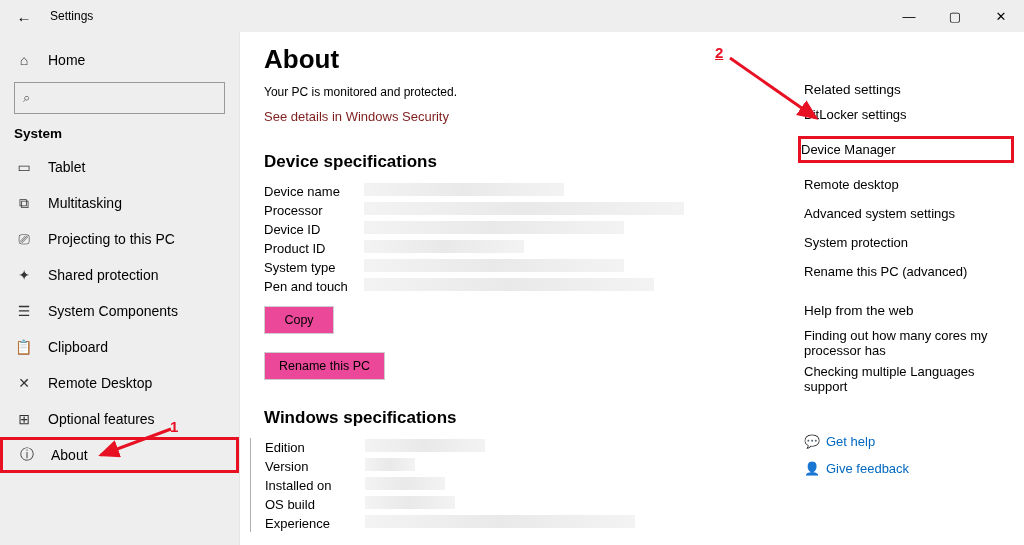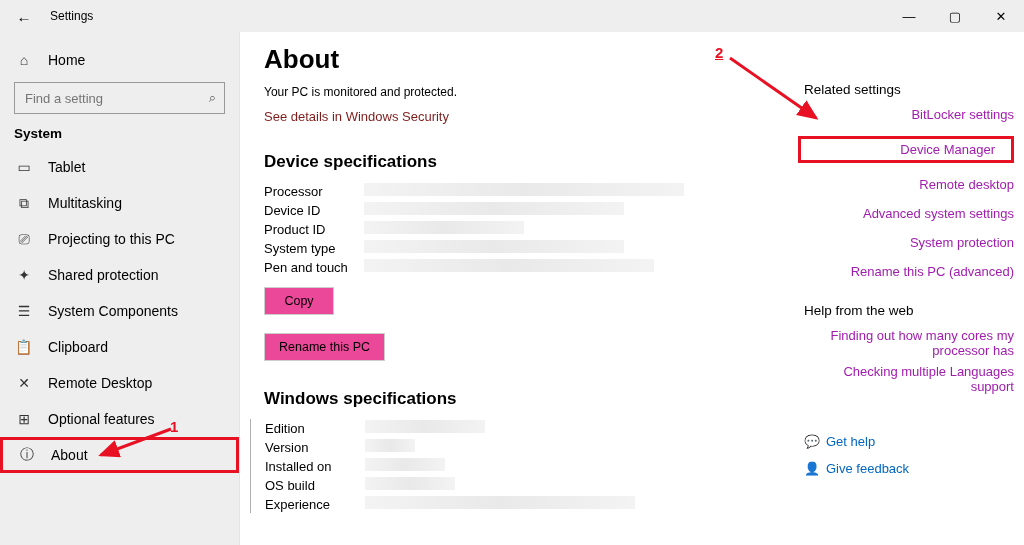--- a/index.html
+++ b/index.html
@@ -80,22 +80,22 @@
   .btn {
     display: inline-block; min-width: 70px; padding: 6px 14px;
     background: #ec4899; border: 1px solid #cdcdcd; font-size: 12.5px;
     margin-top: 10px; text-align: center;
   }
   .rightcol {
     position: absolute; top: 50px; right: 0; width: 220px;
     padding-right: 10px;
   }
   .rightcol .rtitle { font-size: 13.5px; margin-bottom: 10px; color: #000; }
-  .rlink { display: block; color: #a21caf; font-size: 13px; margin: 0 0 14px; cursor: pointer; text-align: right; }
-  .rlink.boxed { border: 3px solid #e81123; padding: 3px 16px; margin-left: -6px; }
+  .rlink { display: block; color: #000000; font-size: 13px; margin: 0 0 14px; cursor: pointer; }
+  .rlink.boxed { border: 3px solid #e81123; padding: 3px 0; margin-left: -6px; }
   .help-row { display: flex; align-items: center; color: #0067c0; font-size: 13px; margin-bottom: 12px; cursor: pointer; }
   .help-row .hicon { width: 22px; color: #333; }
   
   .anno1 {
     position: absolute; left: 170px; top: 418px; color: #e81123;
     font-weight: 700; font-size: 15px;
   }
   .arrow1 {
     position: absolute; left: 95px; top: 427px;
     width: 78px; height: 32px; pointer-events: none;
@@ -128,21 +128,20 @@
 
 <div class="container">
 
   <div class="sidebar">
     <div class="home-item">
       <span class="icon">⌂</span>
       <span class="label">Home</span>
     </div>
     <div class="search-wrap">
       <div class="search">
-        <input placeholder="Find a setting" style="">
         <span class="sicon">⌕</span>
       </div>
     </div>
     <div class="catlabel">System</div>
 
     <div class="sidebar-scroll">
       <div class="sidebar-item">
         <span class="icon">▭</span>
         <span class="label">Tablet</span>
       </div>
@@ -181,20 +180,24 @@
     </div>
   </div>
 
   <div class="main">
     <h1>About</h1>
     <div class="subhead">Your PC is monitored and protected.</div>
     <div class="link">See details in Windows Security</div>
 
     <div class="section-title">Device specifications</div>
     <div class="spec-table">
+      <div class="spec-row">
+          <div class="spec-key">Device name</div>
+          <div class="spec-val"><span class="blur"></span></div>
+        </div>
       <div class="spec-row">
           <div class="spec-key">Processor</div>
           <div class="spec-val"><span class="blur" style="width:320px"></span></div>
         </div>
       <div class="spec-row">
           <div class="spec-key">Device ID</div>
           <div class="spec-val"><span class="blur" style="width:260px"></span></div>
         </div>
       <div class="spec-row">
           <div class="spec-key">Product ID</div>

